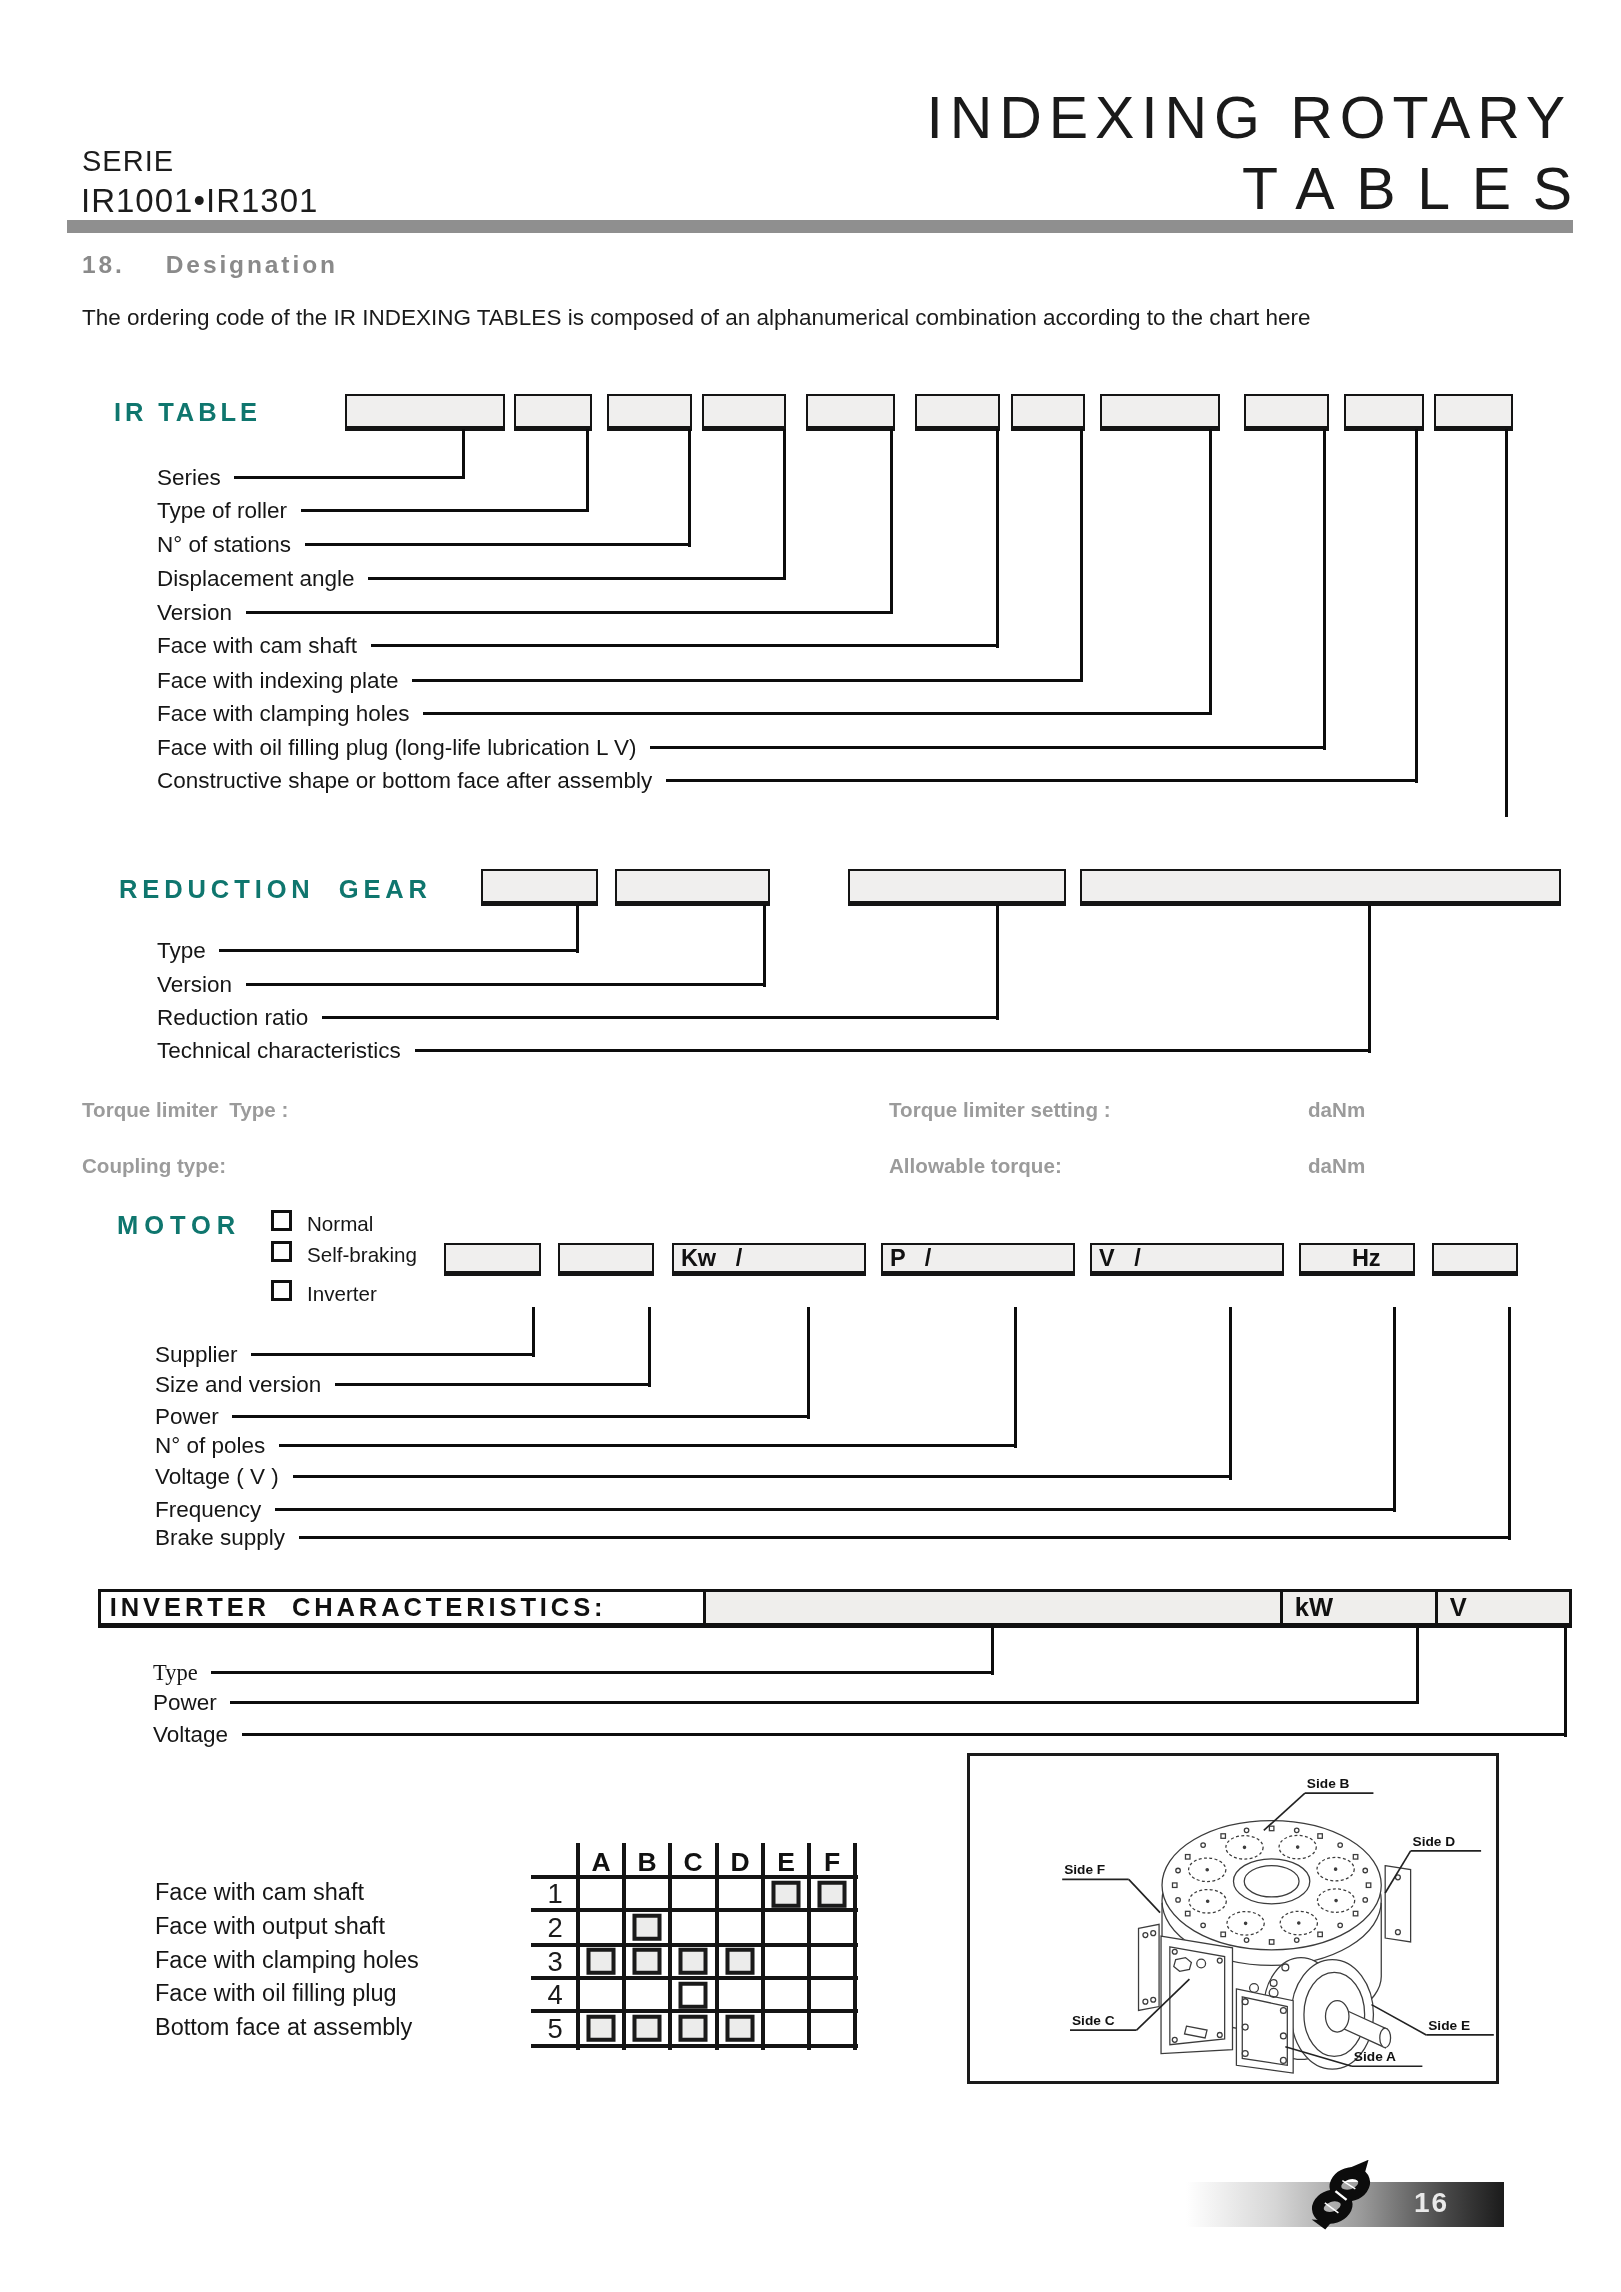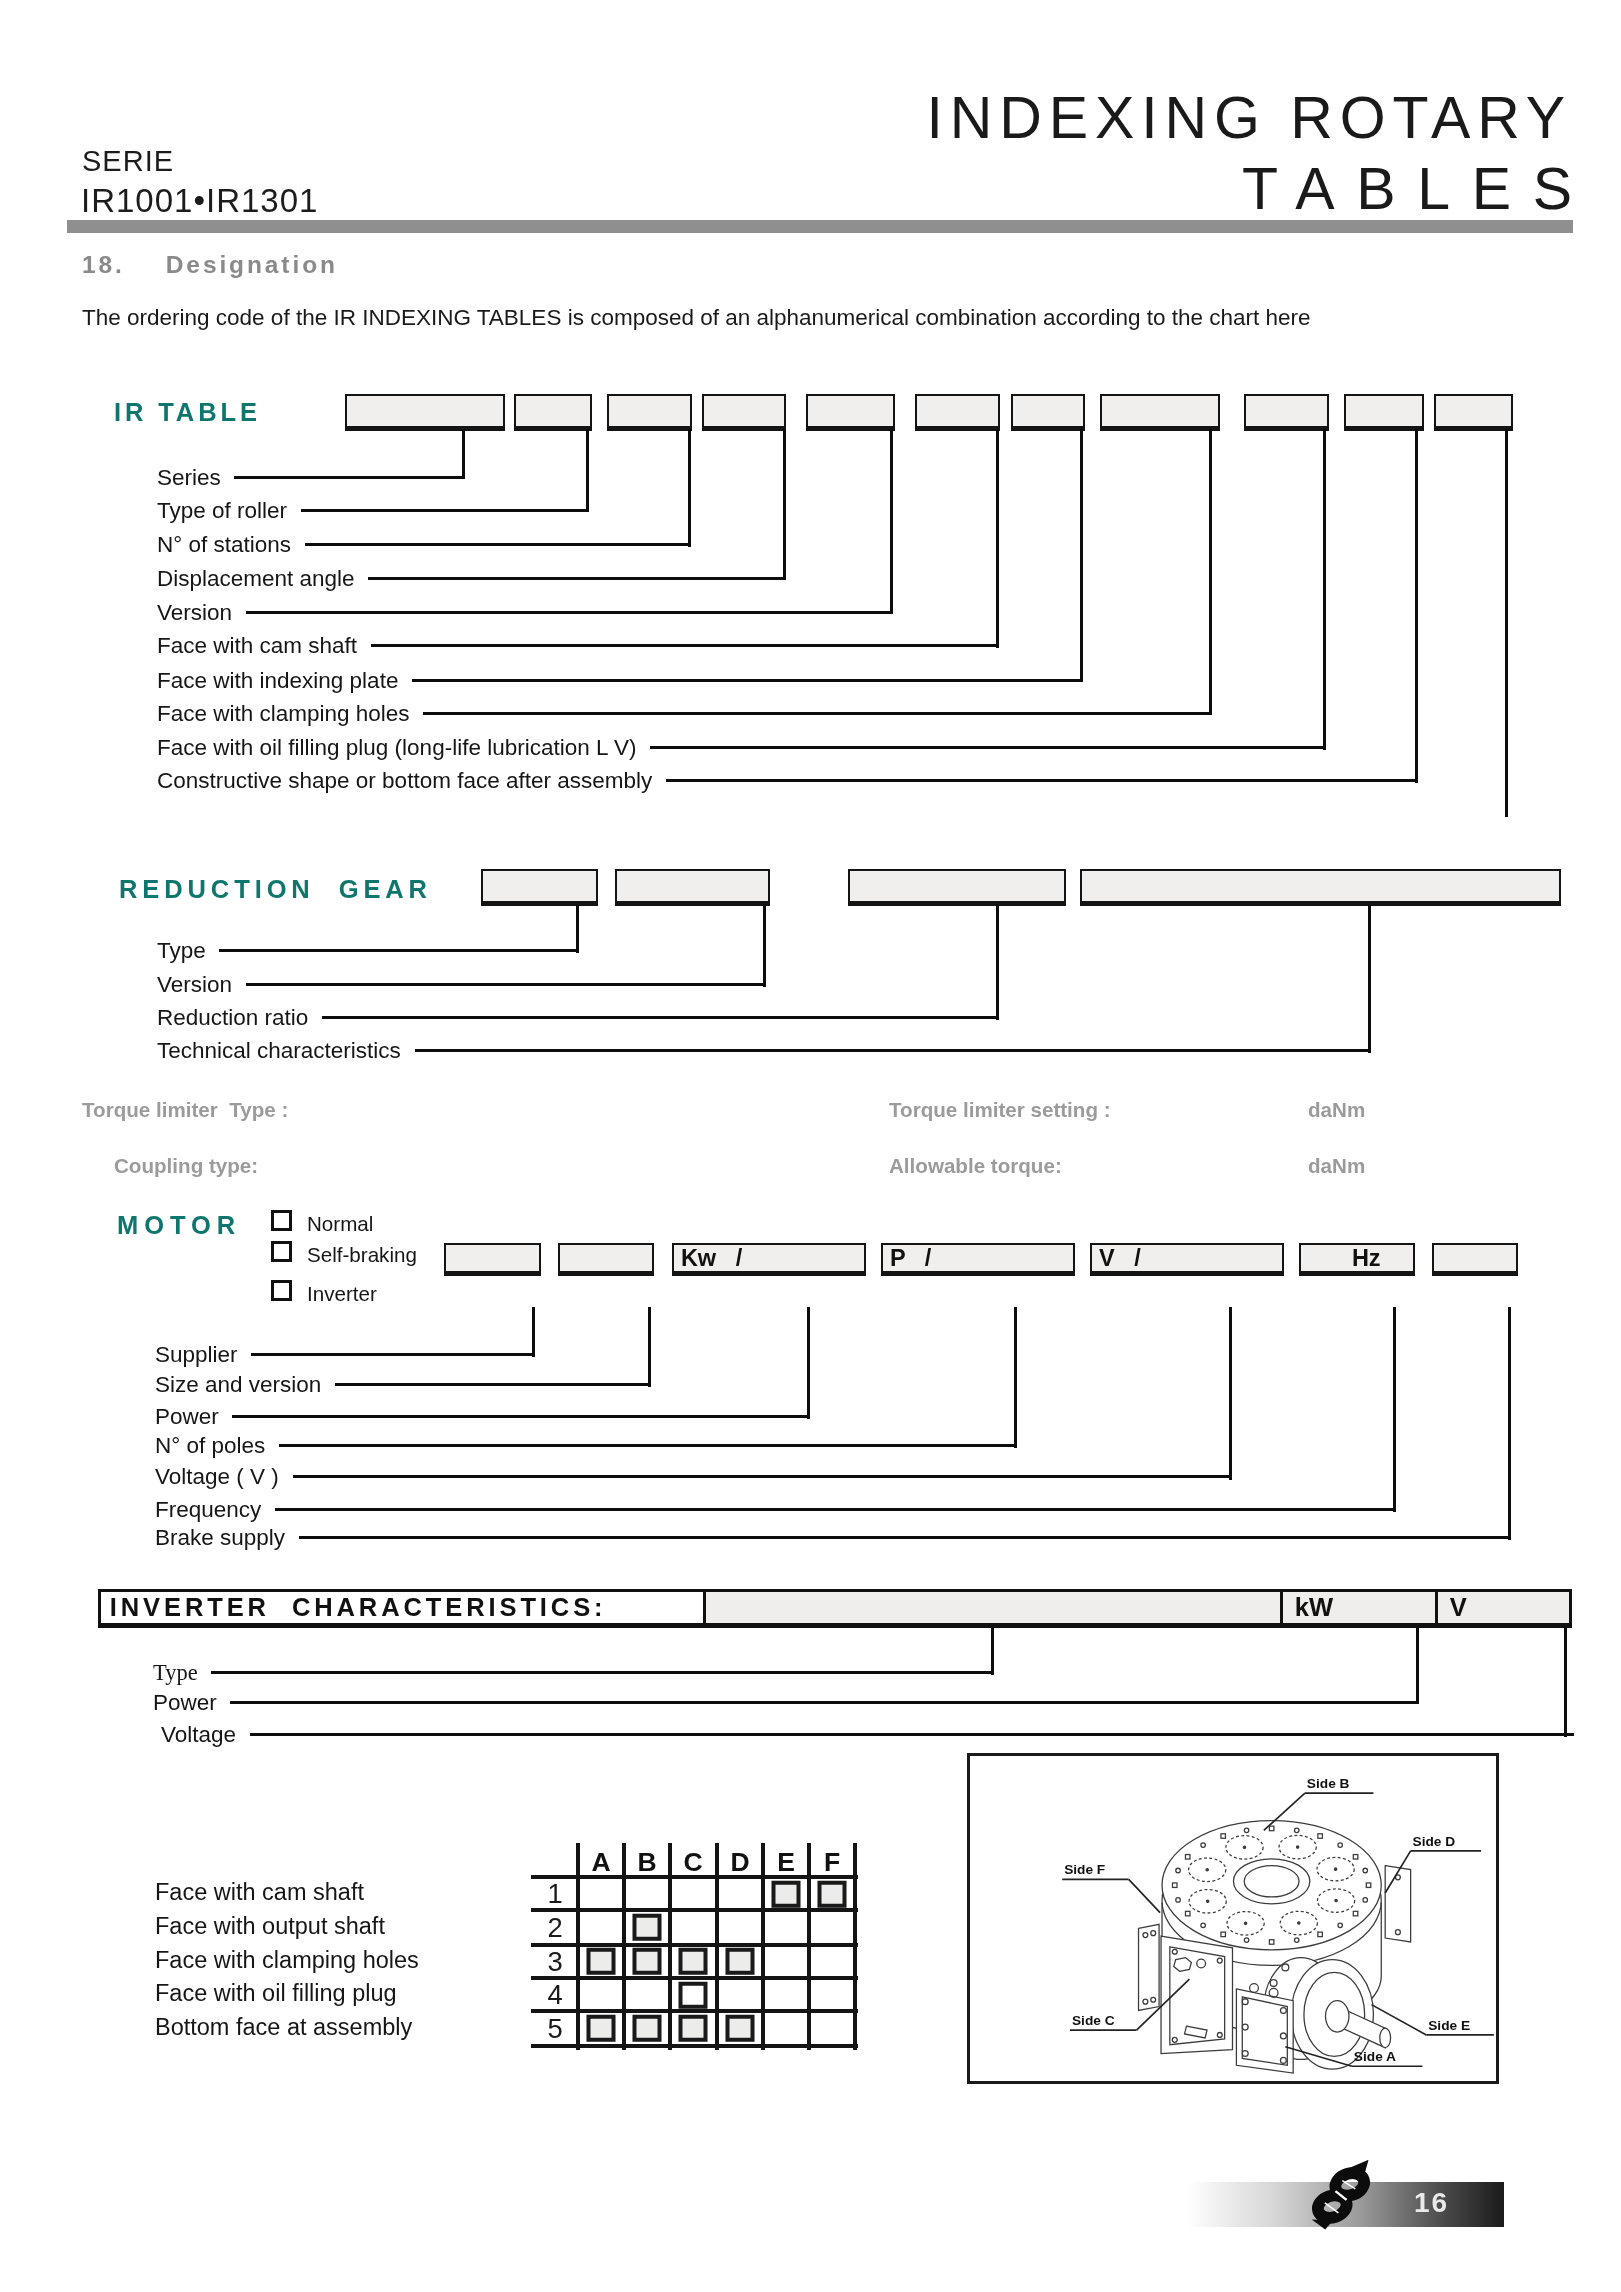--- a/index.html
+++ b/index.html
@@ -226,31 +226,31 @@
       <div class="lblrow" style="left: 153px; top: 1658px; width: 840px;">
         <span class="lbl serif">Type</span>
         <div class="hline"></div>
       </div>
       <div class="vline" style="left: 991px; top: 1626px; height: 49px;"></div>
       <div class="lblrow" style="left: 153px; top: 1688px; width: 1265px;">
         <span class="lbl">Power</span>
         <div class="hline"></div>
       </div>
       <div class="vline" style="left: 1416px; top: 1626px; height: 78px;"></div>
-      <div class="lblrow" style="left: 161px; top: 1720px; width: 1413px;">
+      <div class="lblrow" style="left: 153px; top: 1720px; width: 1413px;">
         <span class="lbl">Voltage</span>
         <div class="hline"></div>
       </div>
       <div class="vline" style="left: 1564px; top: 1626px; height: 111px;"></div>
     </div>
 
   <div class="muted" style="left:82px;top:1098px;">Torque limiter  Type :</div>
   <div class="muted" style="left:889px;top:1098px;">Torque limiter setting :</div>
   <div class="muted" style="left:1308px;top:1098px;">daNm</div>
-  <div class="muted" style="left:82px;top:1154px;margin-left:32px;">Coupling type:</div>
+  <div class="muted" style="left:82px;top:1154px;">Coupling type:</div>
   <div class="muted" style="left:889px;top:1154px;">Allowable torque:</div>
   <div class="muted" style="left:1308px;top:1154px;">daNm</div>
 
   <div class="optbox" style="left:271px;top:1210px;"></div>
   <span class="optlabel" style="left:307px;top:1212px;">Normal</span>
   <div class="optbox" style="left:271px;top:1241px;"></div>
   <span class="optlabel" style="left:307px;top:1243px;">Self-braking</span>
   <div class="optbox" style="left:271px;top:1280px;"></div>
   <span class="optlabel" style="left:307px;top:1282px;">Inverter</span>
 

